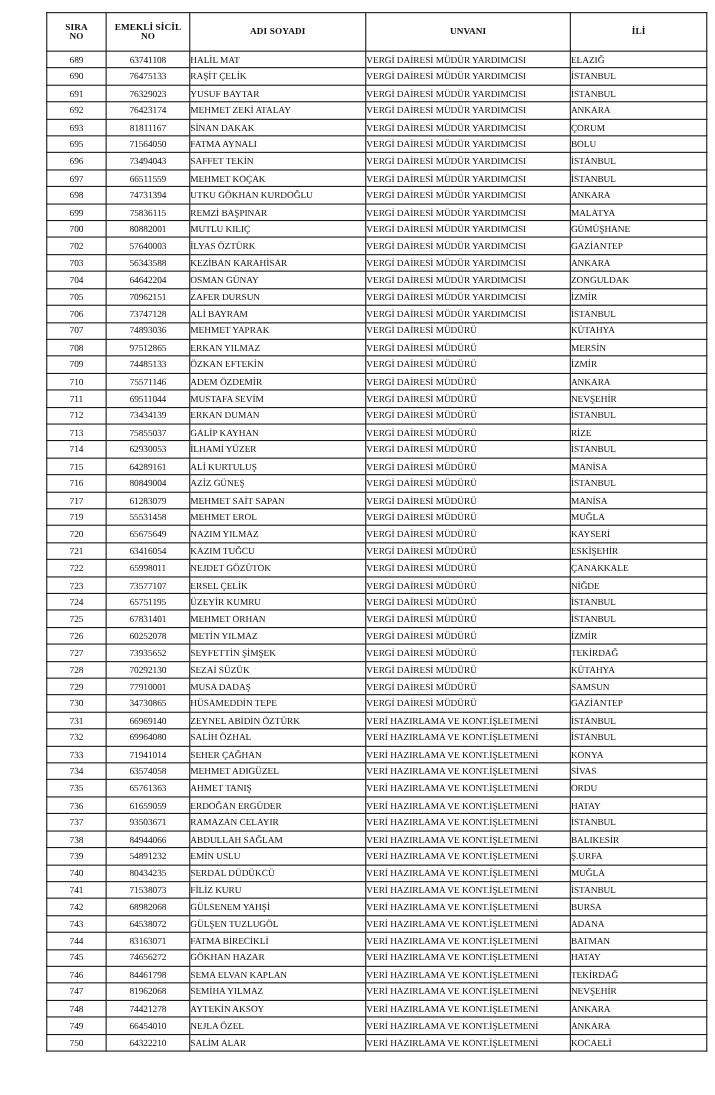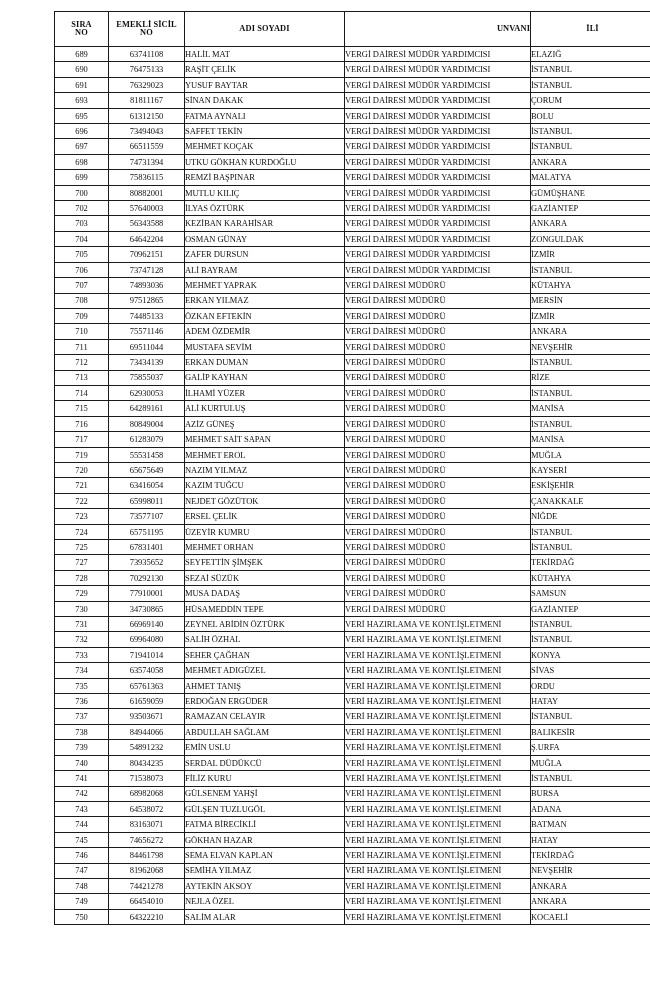--- a/index.html
+++ b/index.html
@@ -13,21 +13,20 @@
     font-family: "Liberation Serif", "DejaVu Serif", serif;
     color: #111111;
     overflow: hidden;
   }
   #sheet {
     position: relative;
     width: 534px;
     height: 995px;
     box-sizing: border-box;
     padding: 11px 8px 0 42px;
-    margin-left: 12px;
   }
   table.retiree-table {
     border-collapse: collapse;
     width: 600px;
     table-layout: fixed;
     font-size: 8.3px;
   }
   table.retiree-table th,
   table.retiree-table td {
     border: 1px solid #1a1a1a;
@@ -39,21 +38,21 @@
   }
   thead th {
     font-weight: bold;
     font-size: 8.4px;
     text-align: center;
     height: 34px;
     letter-spacing: 0.1px;
     padding: 1px 2px;
   }
   th.h-unvani {
-    text-align: right;
+    text-align: center;
     padding-left: 4px;
   }
   th .hline {
     display: block;
   }
   tbody td {
     height: 14.42px;
     font-size: 8.5px;
     letter-spacing: -0.05px;
   }
@@ -124,29 +123,36 @@
           <td class="c-il">İSTANBUL</td>
         </tr>
         <tr>
           <td class="c-sira">691</td>
           <td class="c-sicil">76329023</td>
           <td class="c-ad">YUSUF BAYTAR</td>
           <td class="c-unvan">VERGİ DAİRESİ MÜDÜR YARDIMCISI</td>
           <td class="c-il">İSTANBUL</td>
         </tr>
         <tr>
+          <td class="c-sira">692</td>
+          <td class="c-sicil">76423174</td>
+          <td class="c-ad">MEHMET ZEKİ ATALAY</td>
+          <td class="c-unvan">VERGİ DAİRESİ MÜDÜR YARDIMCISI</td>
+          <td class="c-il">ANKARA</td>
+        </tr>
+        <tr>
           <td class="c-sira">693</td>
           <td class="c-sicil">81811167</td>
           <td class="c-ad">SİNAN DAKAK</td>
           <td class="c-unvan">VERGİ DAİRESİ MÜDÜR YARDIMCISI</td>
           <td class="c-il">ÇORUM</td>
         </tr>
         <tr>
           <td class="c-sira">695</td>
-          <td class="c-sicil">61312150</td>
+          <td class="c-sicil">71564050</td>
           <td class="c-ad">FATMA AYNALI</td>
           <td class="c-unvan">VERGİ DAİRESİ MÜDÜR YARDIMCISI</td>
           <td class="c-il">BOLU</td>
         </tr>
         <tr>
           <td class="c-sira">696</td>
           <td class="c-sicil">73494043</td>
           <td class="c-ad">SAFFET TEKİN</td>
           <td class="c-unvan">VERGİ DAİRESİ MÜDÜR YARDIMCISI</td>
           <td class="c-il">İSTANBUL</td>
@@ -332,20 +338,27 @@
           <td class="c-ad">ÜZEYİR KUMRU</td>
           <td class="c-unvan">VERGİ DAİRESİ MÜDÜRÜ</td>
           <td class="c-il">İSTANBUL</td>
         </tr>
         <tr>
           <td class="c-sira">725</td>
           <td class="c-sicil">67831401</td>
           <td class="c-ad">MEHMET ORHAN</td>
           <td class="c-unvan">VERGİ DAİRESİ MÜDÜRÜ</td>
           <td class="c-il">İSTANBUL</td>
+        </tr>
+        <tr>
+          <td class="c-sira">726</td>
+          <td class="c-sicil">60252078</td>
+          <td class="c-ad">METİN YILMAZ</td>
+          <td class="c-unvan">VERGİ DAİRESİ MÜDÜRÜ</td>
+          <td class="c-il">İZMİR</td>
         </tr>
         <tr>
           <td class="c-sira">727</td>
           <td class="c-sicil">73935652</td>
           <td class="c-ad">SEYFETTİN ŞİMŞEK</td>
           <td class="c-unvan">VERGİ DAİRESİ MÜDÜRÜ</td>
           <td class="c-il">TEKİRDAĞ</td>
         </tr>
         <tr>
           <td class="c-sira">728</td>

